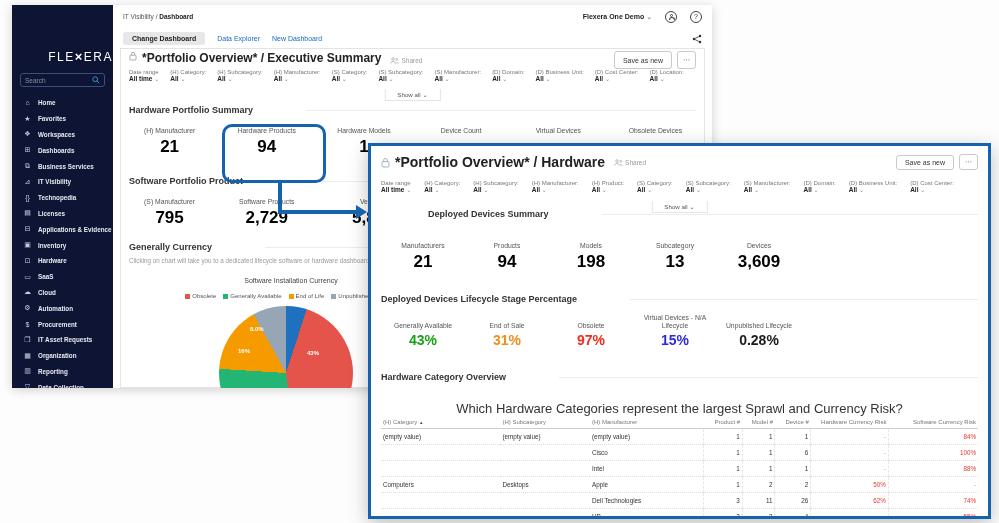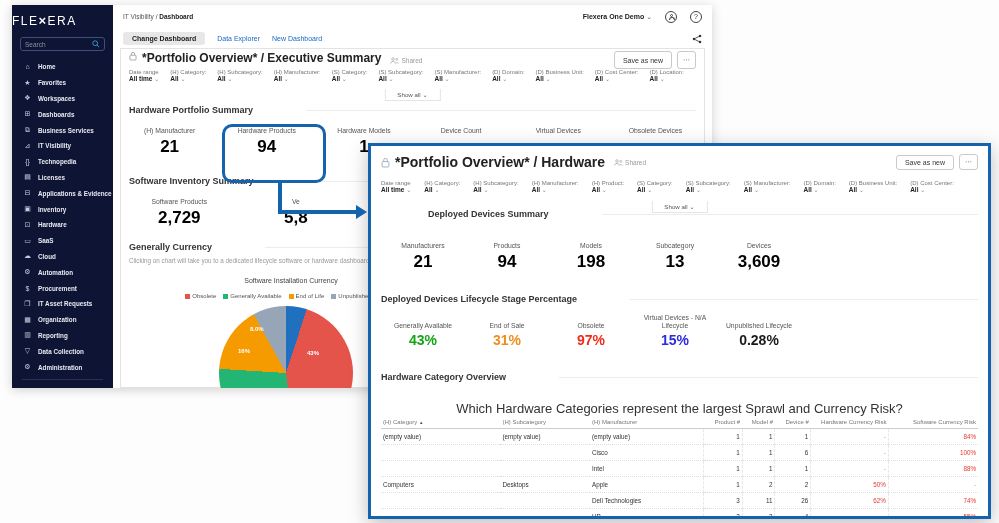--- a/index.html
+++ b/index.html
@@ -5,21 +5,21 @@
   * { margin:0; padding:0; box-sizing:border-box; }
   html,body { width:999px; height:523px; background:#fdfdfd; font-family:"Liberation Sans", sans-serif; overflow:hidden; }
   .stage { position:relative; width:999px; height:523px; }
 
   
   .main-window { position:absolute; left:12px; top:5px; width:700px; height:383px; background:#fff;
     box-shadow:0 2px 10px rgba(0,0,0,.18); display:flex; overflow:hidden; z-index:5; }
 
   
   .sidebar { width:101px; min-width:101px; background:#0d1434; color:#e8eaf2; padding-top:8px; position:relative; }
-  .logo { text-align:left; color:#fff; font-size:12px; letter-spacing:1.5px; font-weight:400; margin-bottom:9px; }
+  .logo { text-align:right; color:#fff; font-size:12px; letter-spacing:1.5px; font-weight:400; margin-bottom:9px;margin-top:36px; }
   .logo .logo-x { font-size:13px; font-weight:700; color:#fff; }
   .search-box { margin:0 8px 8px 8px; border:1px solid #3d4f78; border-radius:3px; height:14px; display:flex; align-items:center; padding:0 4px; }
   .search-input { flex:1; background:transparent; border:none; outline:none; color:#cdd3e2; font-size:6.5px; width:60px; font-family:"Liberation Sans",sans-serif; }
   .search-input::placeholder { color:#8b93a7; }
   .nav-item { display:flex; align-items:center; height:15.8px; padding-left:10px; cursor:pointer; }
   .nav-ico { width:11px; font-size:7px; color:#c7cddd; text-align:center; margin-right:5px; }
   .nav-lbl { font-size:6.3px; font-weight:700; color:#e8eaf2; white-space:nowrap; }
   .sidebar-divider { margin:4px 10px 0 10px; border-top:1px solid #2a3154; }
 
   
@@ -358,25 +358,29 @@
               <div class="m-value"></div>
             </div>
 
             <div class="metric">
               <div class="m-label">Obsolete Devices</div>
               <div class="m-value"></div>
             </div>
           </div>
 
         <div class="sec-head" style="top:127px">
-          <span class="sec-title">Software Inventory Summary</span>
+          <span class="sec-title">Software Portfolio Product</span>
             <span class="sec-rule"></span>
         </div>
         <div class="metrics" style="top:149px">
 
+            <div class="metric">
+              <div class="m-label">(S) Manufacturer</div>
+              <div class="m-value">795</div>
+            </div>
 
             <div class="metric">
               <div class="m-label">Software Products</div>
               <div class="m-value">2,729</div>
             </div>
 
             <div class="metric">
               <div class="m-label">Ve</div>
               <div class="m-value">5,8</div>
             </div>

